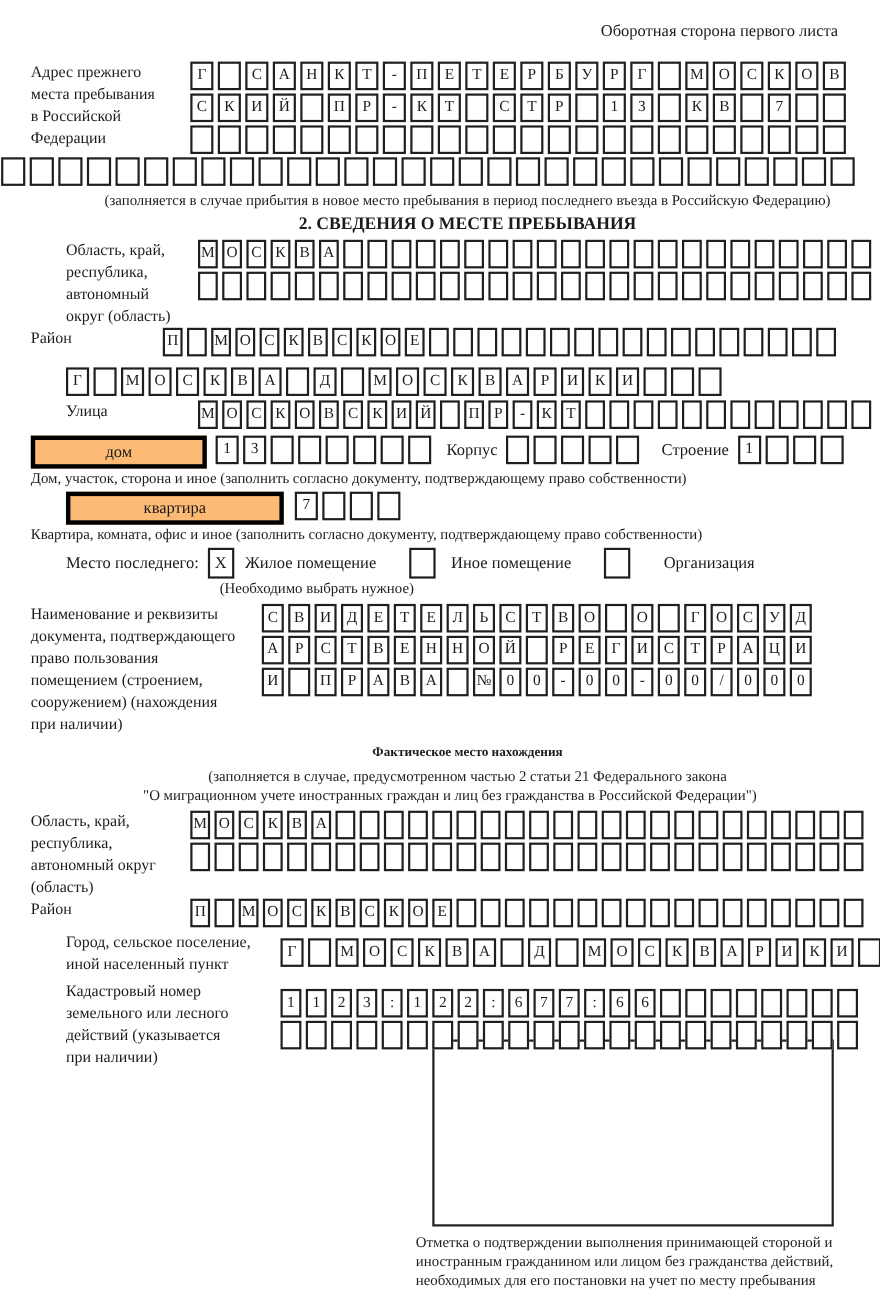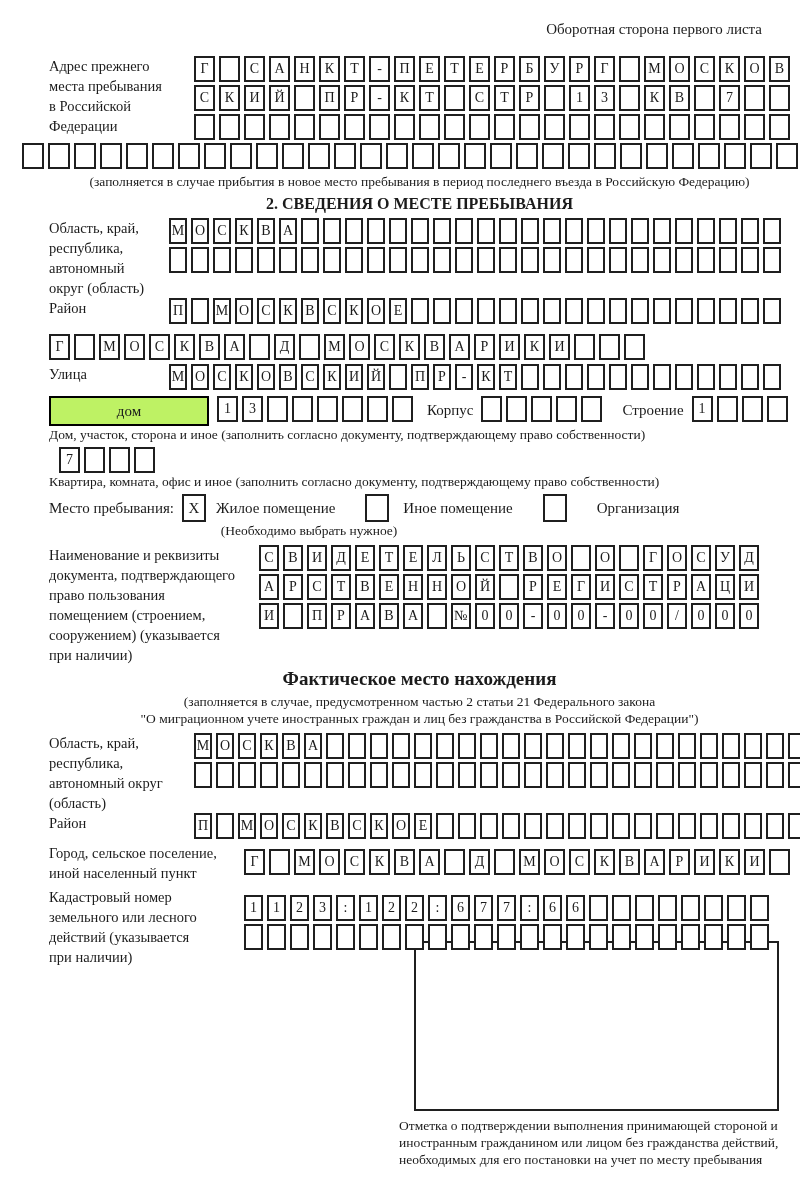--- a/index.html
+++ b/index.html
@@ -1,39 +1,39 @@
 <!DOCTYPE html>
 <html lang="ru"><head>
 <meta charset="utf-8">
 <style>
   html,body{margin:0;padding:0;background:#ffffff;width:800px;height:1180px;overflow:hidden;}
   body{font-family:"Liberation Serif","DejaVu Serif",serif;color:#1b1b1b;}
-  .page{width:800px;height:1180px;box-sizing:border-box;padding:20px 10px 0 49px;}
+  .page{width:800px;height:1180px;box-sizing:border-box;padding:20px 10px 0 28px;}
   .hdr{ text-align:right;padding-right:28px;font-size:15px;line-height:18px;}
   .frow{display:flex;align-items:flex-start;}
   .lbl{white-space:pre-line;font-size:14.5px;line-height:1.38;flex:none;}
   .lbl.w120{width:120px;} .lbl.w145{width:145px;} .lbl.w195{width:195px;} .lbl.w210{width:210px;}
   .rows{display:flex;flex-direction:column;gap:3px;}
   .grid{display:flex;gap:4px;flex:none;}
   .cell{flex:none;width:var(--w,21px);height:26px;box-sizing:border-box;border:2px solid #1f1f1f;
         display:flex;align-items:center;justify-content:center;font-size:14px;background:#fff;}
   .g24{--w:21px;} .g28{--w:18px;} .g30{--w:22px;} .g21{--w:20px;} .g23{--w:19px;} .g22{--w:21px;}
   .g8{--w:21px;} .g5{--w:21px;} .g4{--w:21px;}
   .note{font-size:13.5px;line-height:17px;}
   .note.center{text-align:center;}
   .title{font-weight:bold;text-align:center;font-size:16px;line-height:20px;}
-  .boxfield{box-sizing:border-box;border:2px solid #000000;height:30px;display:flex;
-            align-items:center;justify-content:center;font-size:15px;flex:none;background:#bef264;}
+  .boxfield{box-sizing:border-box;border:4px solid #000000;height:30px;display:flex;
+            align-items:center;justify-content:center;font-size:15px;flex:none;background:#fdba74;}
   .inline-lbl{font-size:15px;line-height:28px;flex:none;}
   .chk{flex:none;width:24px;height:28px;box-sizing:border-box;border:2px solid #1f1f1f;
        display:flex;align-items:center;justify-content:center;font-size:15px;background:#fff;}
   .stamp-box{box-sizing:border-box;border:2px solid #1f1f1f;width:365px;height:170px;
              margin-left:365px;background:#fff;}
   .stamp-cap{width:395px;margin-left:350px;font-size:13.5px;line-height:17px;margin-top:6px;}
-  .mt4{margin-top:4px;} .mt6{margin-top:6px;} .mt18{margin-top:18px;}
+  .mt4{margin-top:4px;margin-left:32px;} .mt6{margin-top:6px;} .mt18{margin-top:18px;}
   .oblast-block{min-height:80px;}
   .doc-block{min-height:120px;}
   .fullrow{margin-left:-27px;margin-top:3px;}
   .gap8{width:8px;flex:none;} .gap10{width:10px;flex:none;} .gap14{width:14px;flex:none;}
   .gap20{width:20px;flex:none;} .gap30{width:30px;flex:none;}
 </style>
 </head>
 <body>
 
 <div class="page">
@@ -357,53 +357,54 @@
     <div class="grid g4">
         <span class="cell">1</span>
         <span class="cell"></span>
         <span class="cell"></span>
         <span class="cell"></span>
       </div>
   </div>
   <div class="note">Дом, участок, сторона и иное (заполнить согласно документу, подтверждающему право собственности)</div>
 
   <div class="frow mt4">
+    <div class="boxfield" style="width:198px;">квартира</div>
     <span class="gap10"></span>
     <div class="grid g4">
         <span class="cell">7</span>
         <span class="cell"></span>
         <span class="cell"></span>
         <span class="cell"></span>
       </div>
   </div>
   <div class="note">Квартира, комната, офис и иное (заполнить согласно документу, подтверждающему право собственности)</div>
 
   <div class="frow mt4" style="align-items:center;">
-    <div class="inline-lbl">Место пребывания:</div>
+    <div class="inline-lbl">Место последнего:</div>
     <span class="gap8"></span>
     <div class="chk">X</div>
     <span class="gap10"></span>
     <div class="inline-lbl">Жилое помещение</div>
     <span class="gap30"></span>
     <div class="chk"></div>
     <span class="gap14"></span>
     <div class="inline-lbl">Иное помещение</div>
     <span class="gap30"></span>
     <div class="chk"></div>
     <span class="gap30"></span>
     <div class="inline-lbl">Организация</div>
   </div>
   <div class="note center" style="width:520px;">(Необходимо выбрать нужное)</div>
 
   <div class="frow mt6 doc-block">
     <div class="lbl w210">Наименование и реквизиты
 документа, подтверждающего
 право пользования
 помещением (строением,
-сооружением) (указывается
+сооружением) (нахождения
 при наличии)</div>
     <div class="rows">
       <div class="grid g21">
           <span class="cell">С</span>
           <span class="cell">В</span>
           <span class="cell">И</span>
           <span class="cell">Д</span>
           <span class="cell">Е</span>
           <span class="cell">Т</span>
           <span class="cell">Е</span>
@@ -464,21 +465,21 @@
           <span class="cell">0</span>
           <span class="cell">0</span>
           <span class="cell">/</span>
           <span class="cell">0</span>
           <span class="cell">0</span>
           <span class="cell">0</span>
         </div>
     </div>
   </div>
 
-  <div class="title mt4" style="font-size:19px;">Фактическое место нахождения</div>
+  <div class="title mt4" style="font-size:12px;">Фактическое место нахождения</div>
   <div class="note center mt4">(заполняется в случае, предусмотренном частью 2 статьи 21 Федерального закона</div>
   <div class="note center">"О миграционном учете иностранных граждан и лиц без гражданства в Российской Федерации")</div>
 
   <div class="frow mt6 oblast-block">
     <div class="lbl w145">Область, край,
 республика,
 автономный округ
 (область)</div>
     <div class="rows">
       <div class="grid g28">

